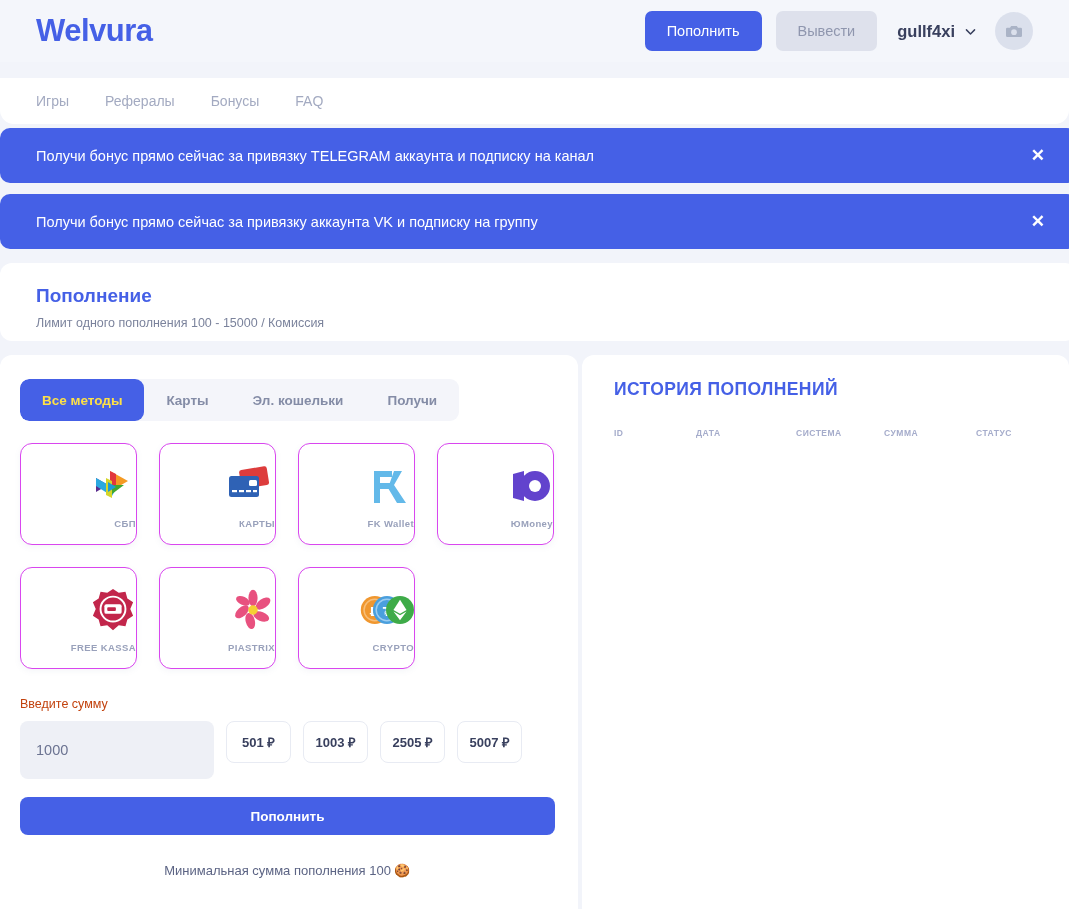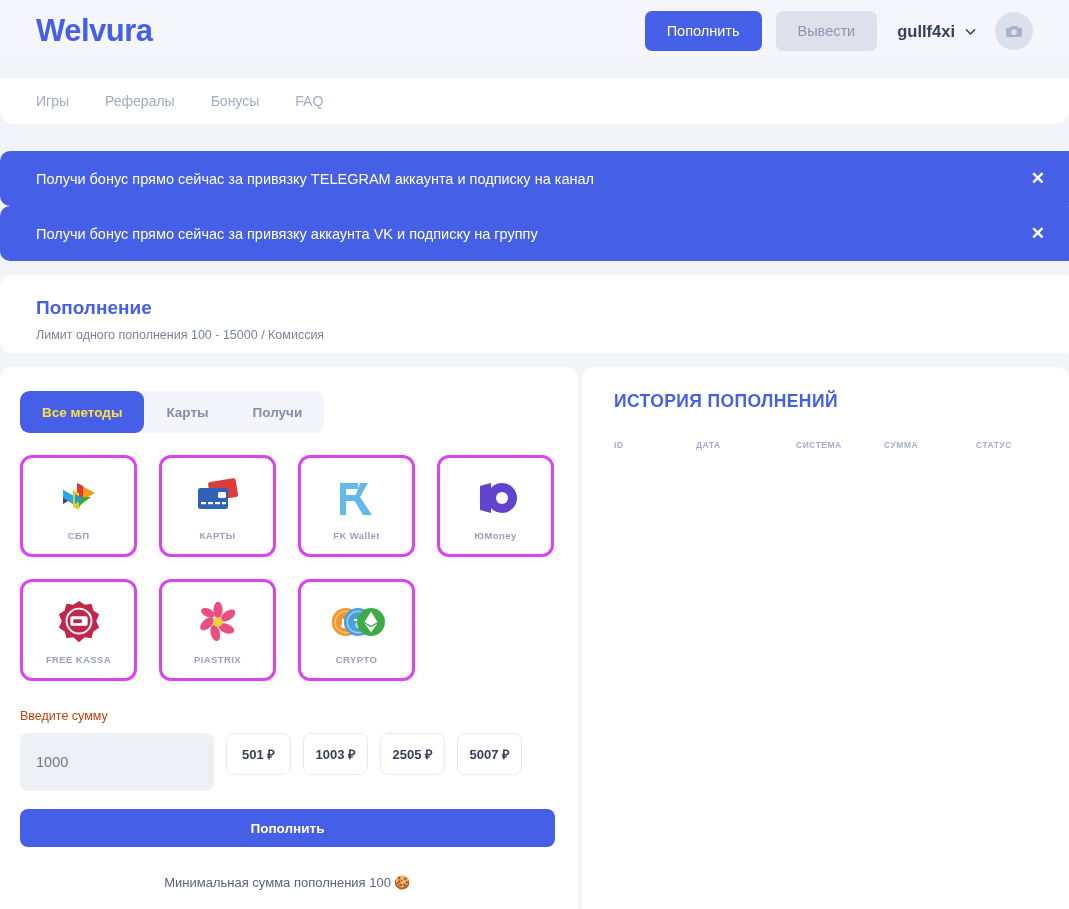--- a/index.html
+++ b/index.html
@@ -55,21 +55,21 @@
     border-radius: 0 0 14px 14px;
     display: flex; align-items: center;
     padding-left: 36px; gap: 36px;
     margin-top: 16px;
   }
   .nav-item {
     font-size: 14px; color: #a3aac1; cursor: pointer; text-decoration: none;
   }
 
   
-  .alerts { margin-top: 27px; display: flex; flex-direction: column; }
+  .alerts { margin-top: 4px; display: flex; flex-direction: column; gap: 11px; }
   .alert {
     background: #4560e6; color: #fff;
     height: 55px; border-radius: 10px;
     display: flex; align-items: center;
     padding: 0 28px 0 36px;
     font-size: 14.5px;
     margin-right: -8px;
   }
   .alert-text { flex: 1; }
   .alert-close {
@@ -113,24 +113,24 @@
   }
   .tab.active { background: #4560e6; color: #fde047; }
 
   
   .methods {
     display: grid; grid-template-columns: repeat(4, 117px);
     gap: 22px; margin-top: 22px;
   }
   .method {
     height: 102px; background: #fff;
-    border: 3px solid #d946ef; border-radius: 12px;
+    border: 1px solid #d946ef; border-radius: 12px;
     box-shadow: 0 2px 6px rgba(120,130,170,0.08);
     display: flex; flex-direction: column;
-    align-items: center; justify-content: center; cursor: pointer;
+    align-items: flex-end; justify-content: center; cursor: pointer;
   }
   .method-icon { height: 52px; display: flex; align-items: center; justify-content: center; }
   .method-label {
     margin-top: 6px; font-size: 9.5px; font-weight: 700;
     color: #99a1bb; letter-spacing: 0.4px;
   }
 
   
   .amount-label {
     margin-top: 28px; font-size: 12.5px; color: #c2410c;
@@ -220,20 +220,21 @@
     <div class="title-sub">Лимит одного пополнения 100 - 15000 / Комиссия</div>
   </div>
 
   <div class="panels">
 
     <div class="panel-left">
 
       <div class="tabs">
         <div class="tab active">Все методы</div>
         <div class="tab">Карты</div>
+        <div class="tab">Эл. кошельки</div>
         <div class="tab">Получи</div>
       </div>
 
       <div class="methods">
 
         <div class="method">
           <div class="method-icon">
             <svg width="48" height="48" viewBox="0 0 48 48">
               <polygon points="8,16 20,23 8,30" fill="#5b2d8e"></polygon>
               <polygon points="8,16 28,27 24,34 8,24" fill="#2aa9e0"></polygon>

